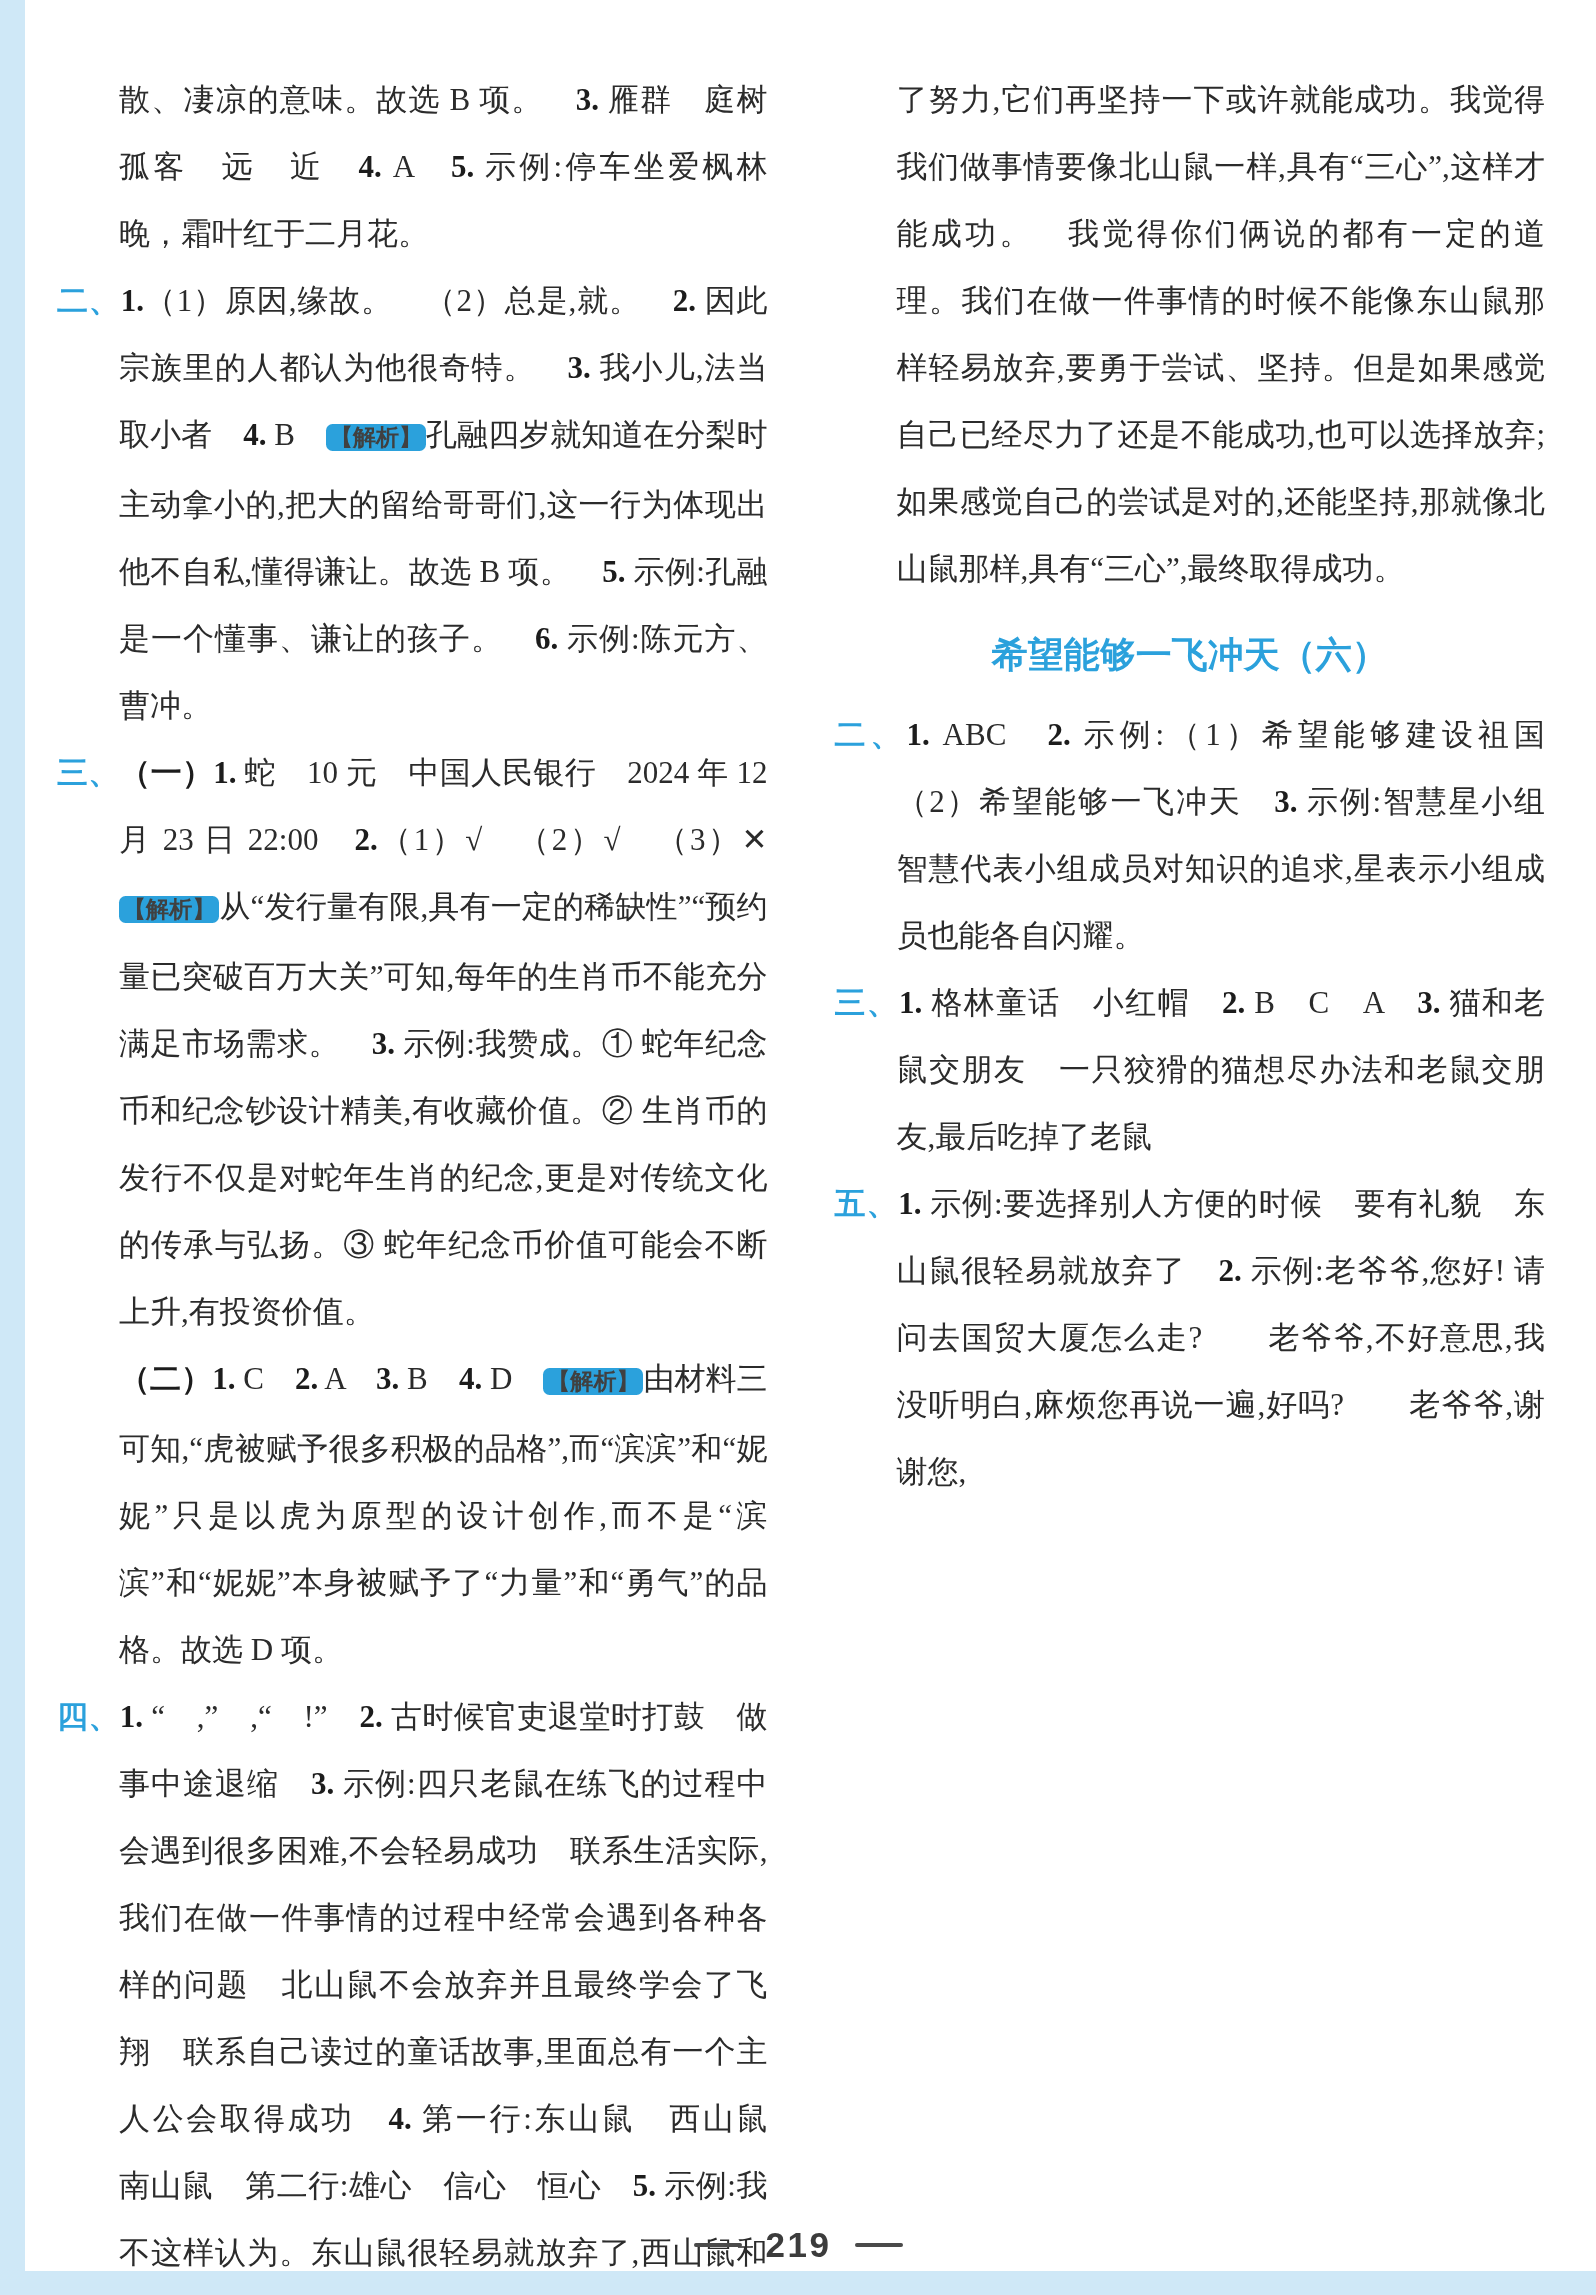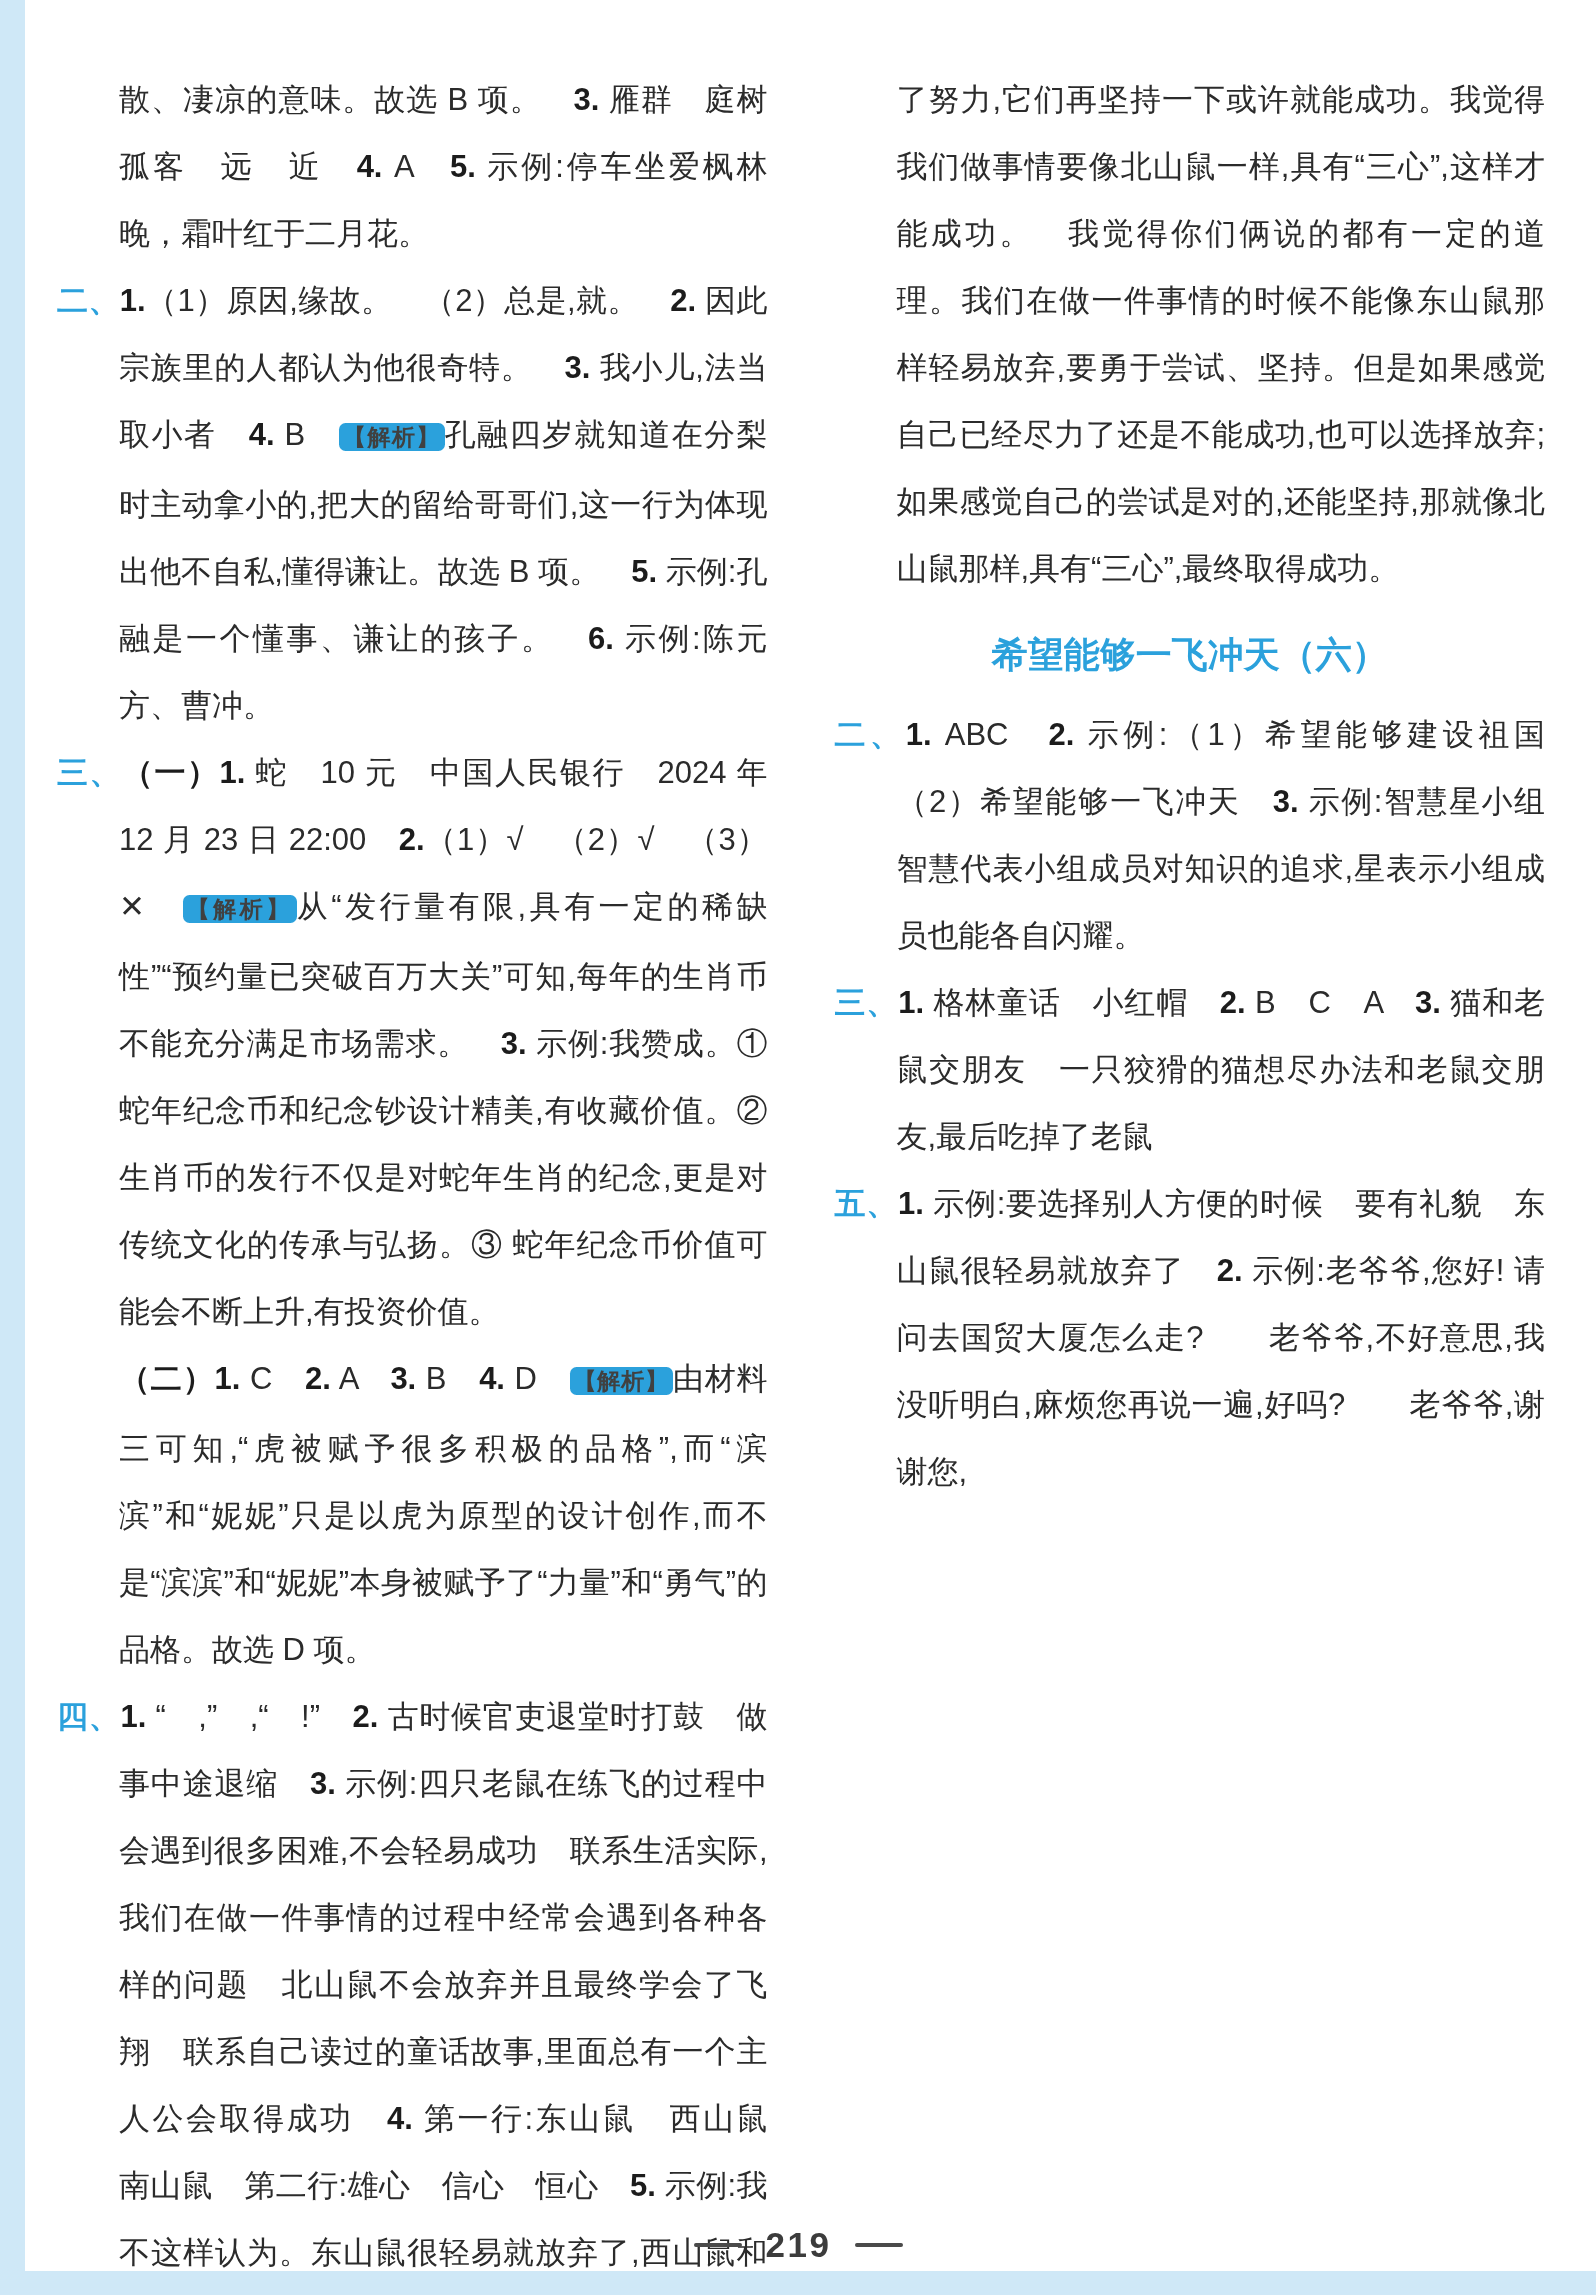--- a/index.html
+++ b/index.html
@@ -27,20 +27,21 @@
     left: 57px; right: 52px; top: 66px;
     display: flex; gap: 67px;
   }
   .column { flex: 1; min-width: 0; }
   .para {
     margin: 0;
     font-size: 31px;
     line-height: 67px;
     text-align: justify;
     padding-left: 62px;
+    font-family: Liberation Serif, serif;
   }
   .para.hang { text-indent: -62px; }
   .seg-n { color: #2b2b2b; }
   .seg-m { color: var(--accent, #2ba1dc); font-weight: bold; }
   .seg-b { color: #1c1c1c; font-weight: bold; }
   .seg-x {
     background: var(--accent, #2ba1dc);
     color: #404040;
     font-weight: bold;
     border-radius: 6.5px;

